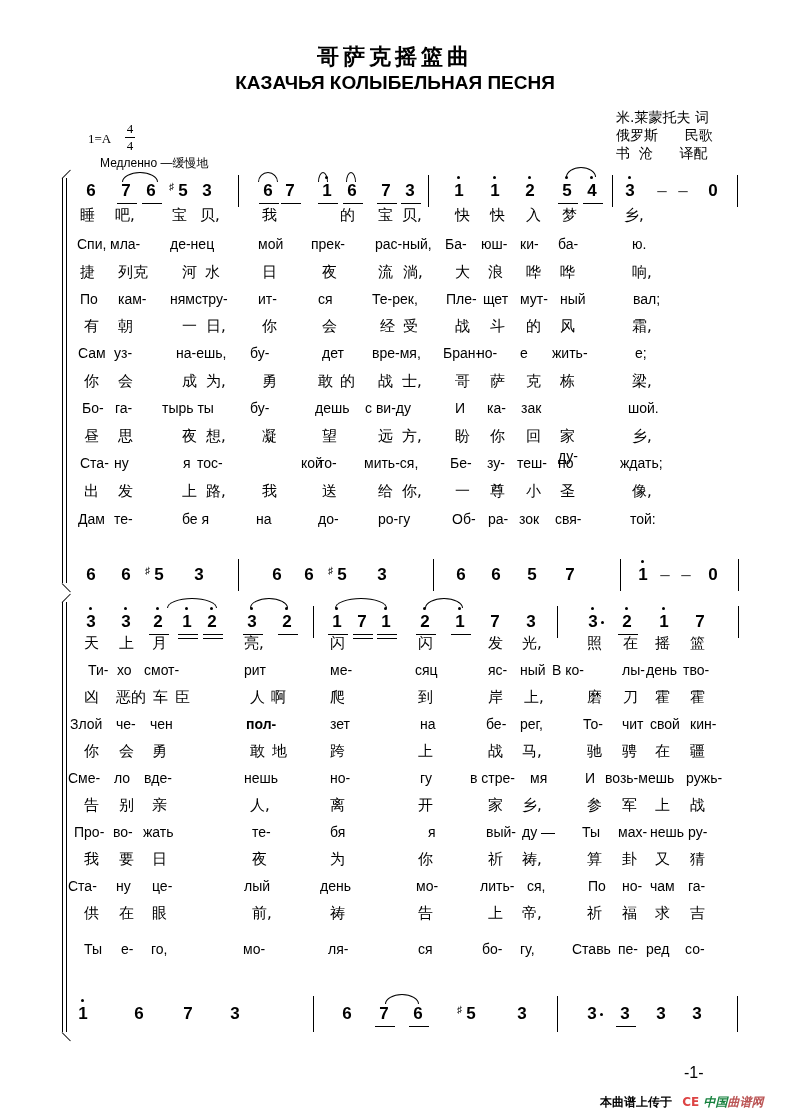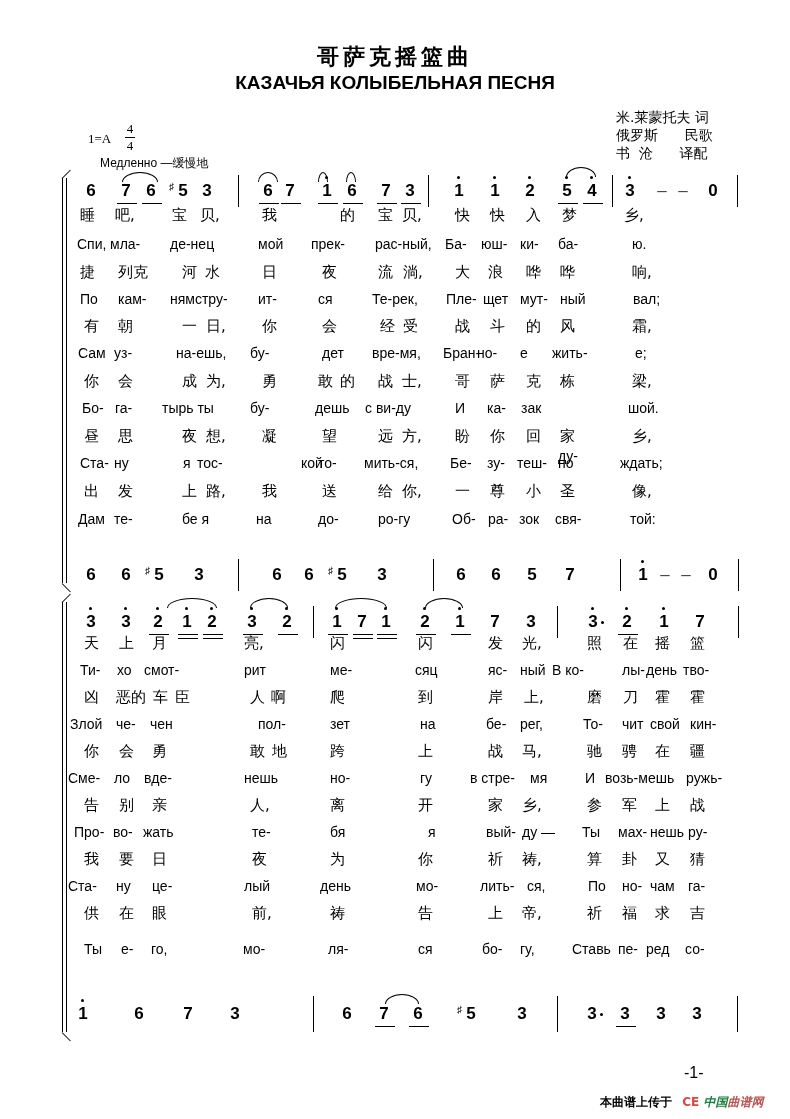--- a/index.html
+++ b/index.html
@@ -359,21 +359,21 @@
       <span class="ly cn" style="left: 330px;">闪</span>
       <span class="ly cn" style="left: 418px;">闪</span>
       <span class="ly cn" style="left: 488px;">发</span>
       <span class="ly cn" style="left: 522px;">光,</span>
       <span class="ly cn" style="left: 587px;">照</span>
       <span class="ly cn" style="left: 623px;">在</span>
       <span class="ly cn" style="left: 655px;">摇</span>
       <span class="ly cn" style="left: 690px;">篮</span>
     </div>
     <div class="lyric-row" style="top: 659px;">
-      <span class="ly ru" style="left: 80px;">Ти-</span>
+      <span class="ly ru" style="left: 88px;">Ти-</span>
       <span class="ly ru" style="left: 117px;">хо</span>
       <span class="ly ru" style="left: 144px;">смот-</span>
       <span class="ly ru" style="left: 244px;">рит</span>
       <span class="ly ru" style="left: 330px;">ме-</span>
       <span class="ly ru" style="left: 415px;">сяц</span>
       <span class="ly ru" style="left: 488px;">яс-</span>
       <span class="ly ru" style="left: 520px;">ный</span>
       <span class="ly ru" style="left: 552px;">В ко-</span>
       <span class="ly ru" style="left: 622px;">лы-</span>
       <span class="ly ru" style="left: 646px;">день</span>
@@ -392,21 +392,21 @@
       <span class="ly cn" style="left: 524px;">上,</span>
       <span class="ly cn" style="left: 587px;">磨</span>
       <span class="ly cn" style="left: 623px;">刀</span>
       <span class="ly cn" style="left: 655px;">霍</span>
       <span class="ly cn" style="left: 690px;">霍</span>
     </div>
     <div class="lyric-row" style="top: 713px;">
       <span class="ly ru" style="left: 70px;">Злой</span>
       <span class="ly ru" style="left: 116px;">че-</span>
       <span class="ly ru" style="left: 150px;">чен</span>
-      <span class="ly ru" style="left: 258px;">пол-</span>
+      <span class="ly ru" style="left: 246px; font-weight: bold;">пол-</span>
       <span class="ly ru" style="left: 330px;">зет</span>
       <span class="ly ru" style="left: 420px;">на</span>
       <span class="ly ru" style="left: 486px;">бе-</span>
       <span class="ly ru" style="left: 520px;">рег,</span>
       <span class="ly ru" style="left: 583px;">То-</span>
       <span class="ly ru" style="left: 622px;">чит</span>
       <span class="ly ru" style="left: 650px;">свой</span>
       <span class="ly ru" style="left: 690px;">кин-</span>
     </div>
     <div class="lyric-row" style="top: 740px;">

